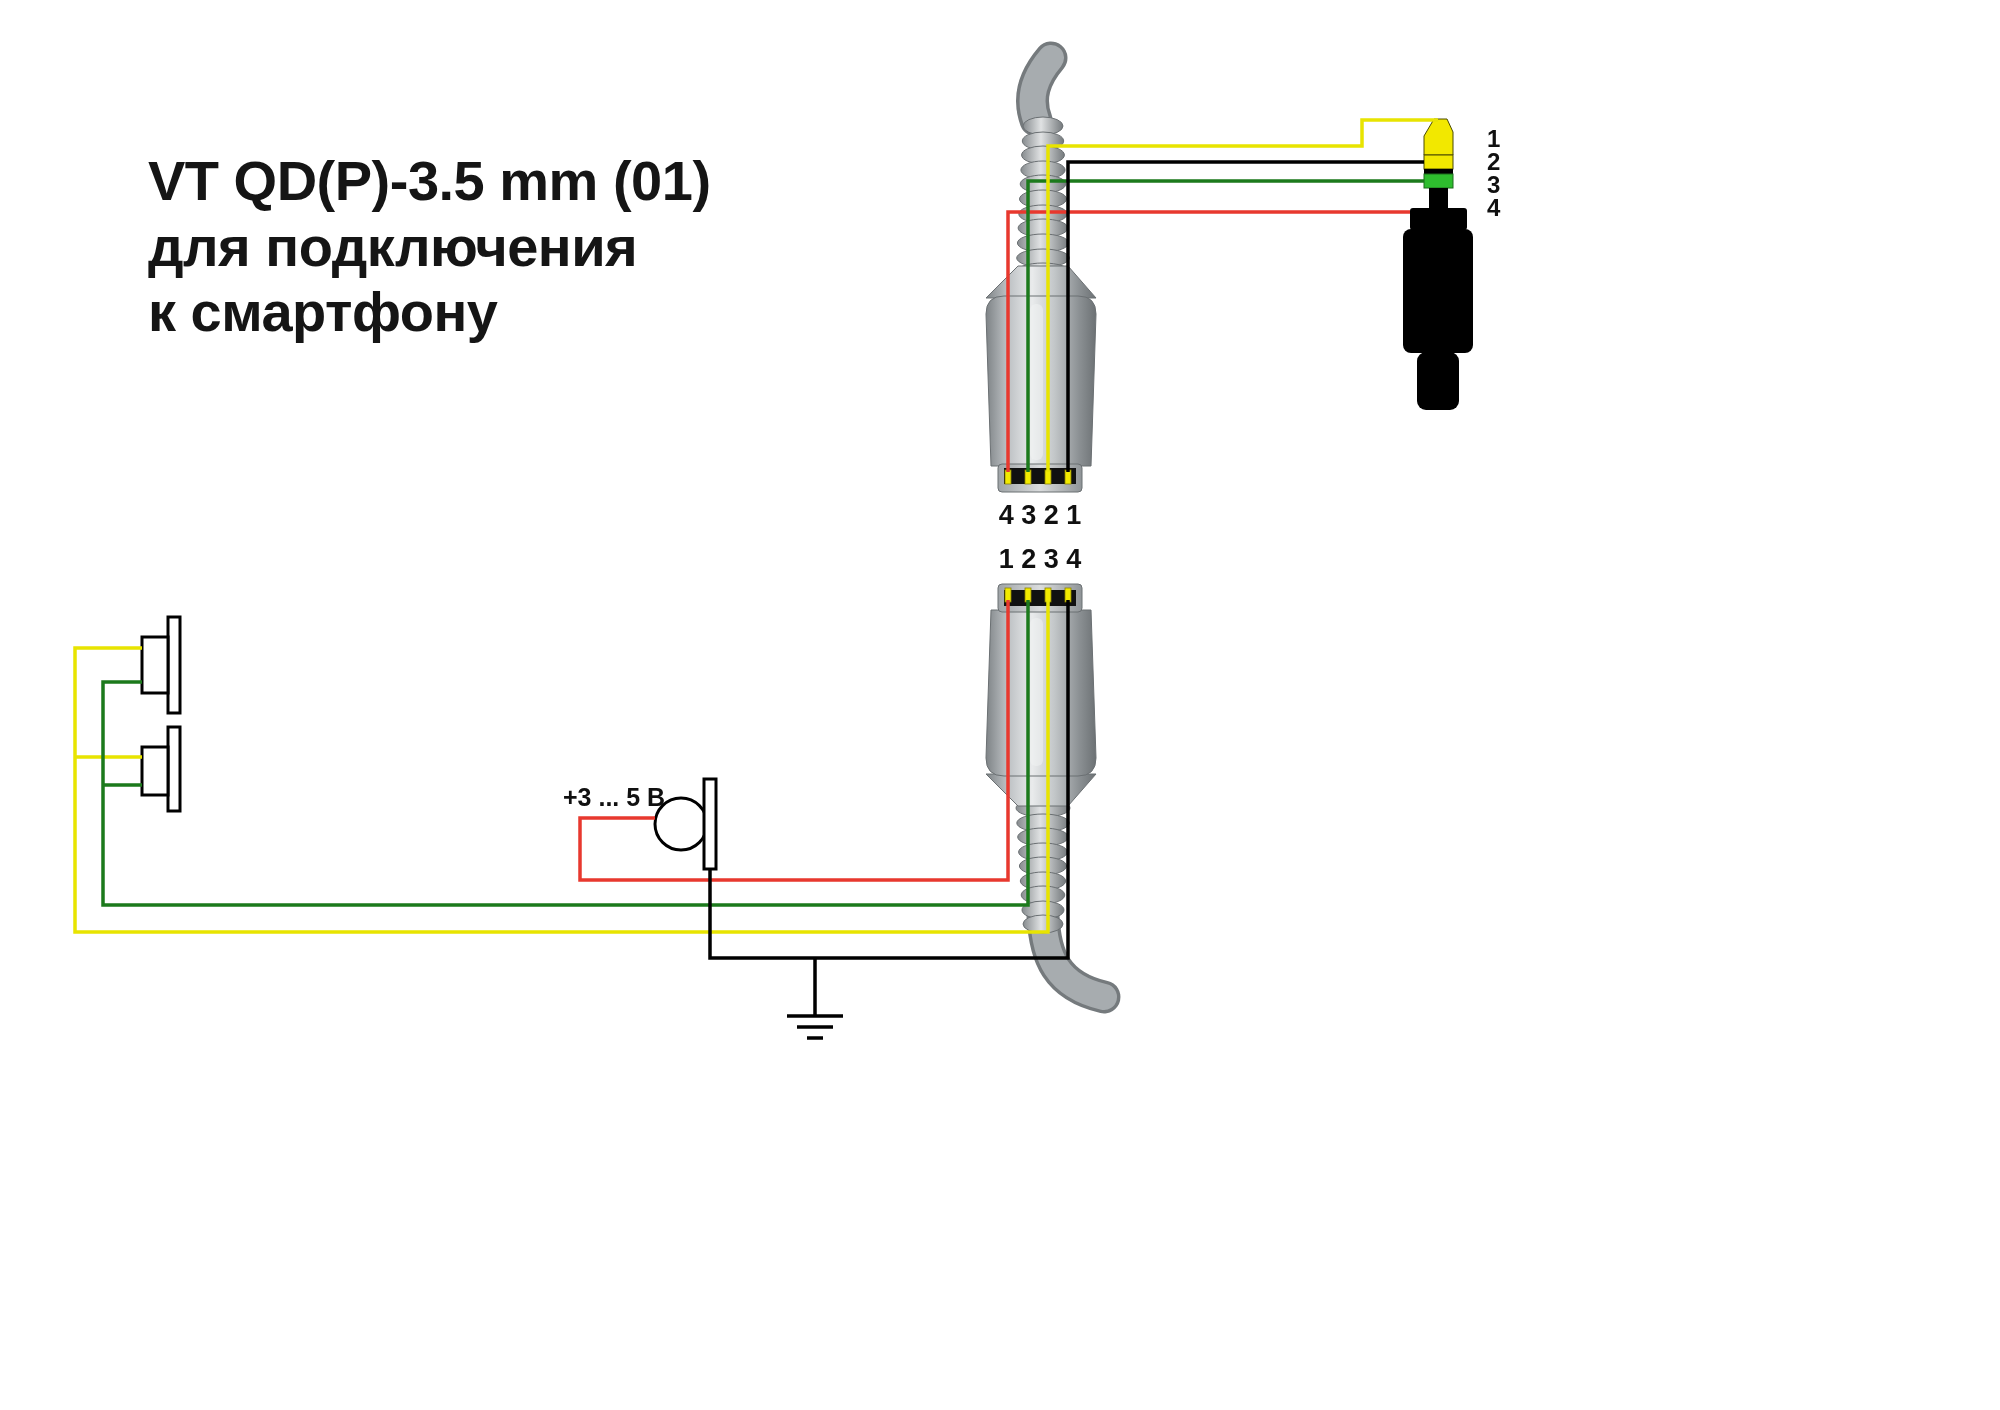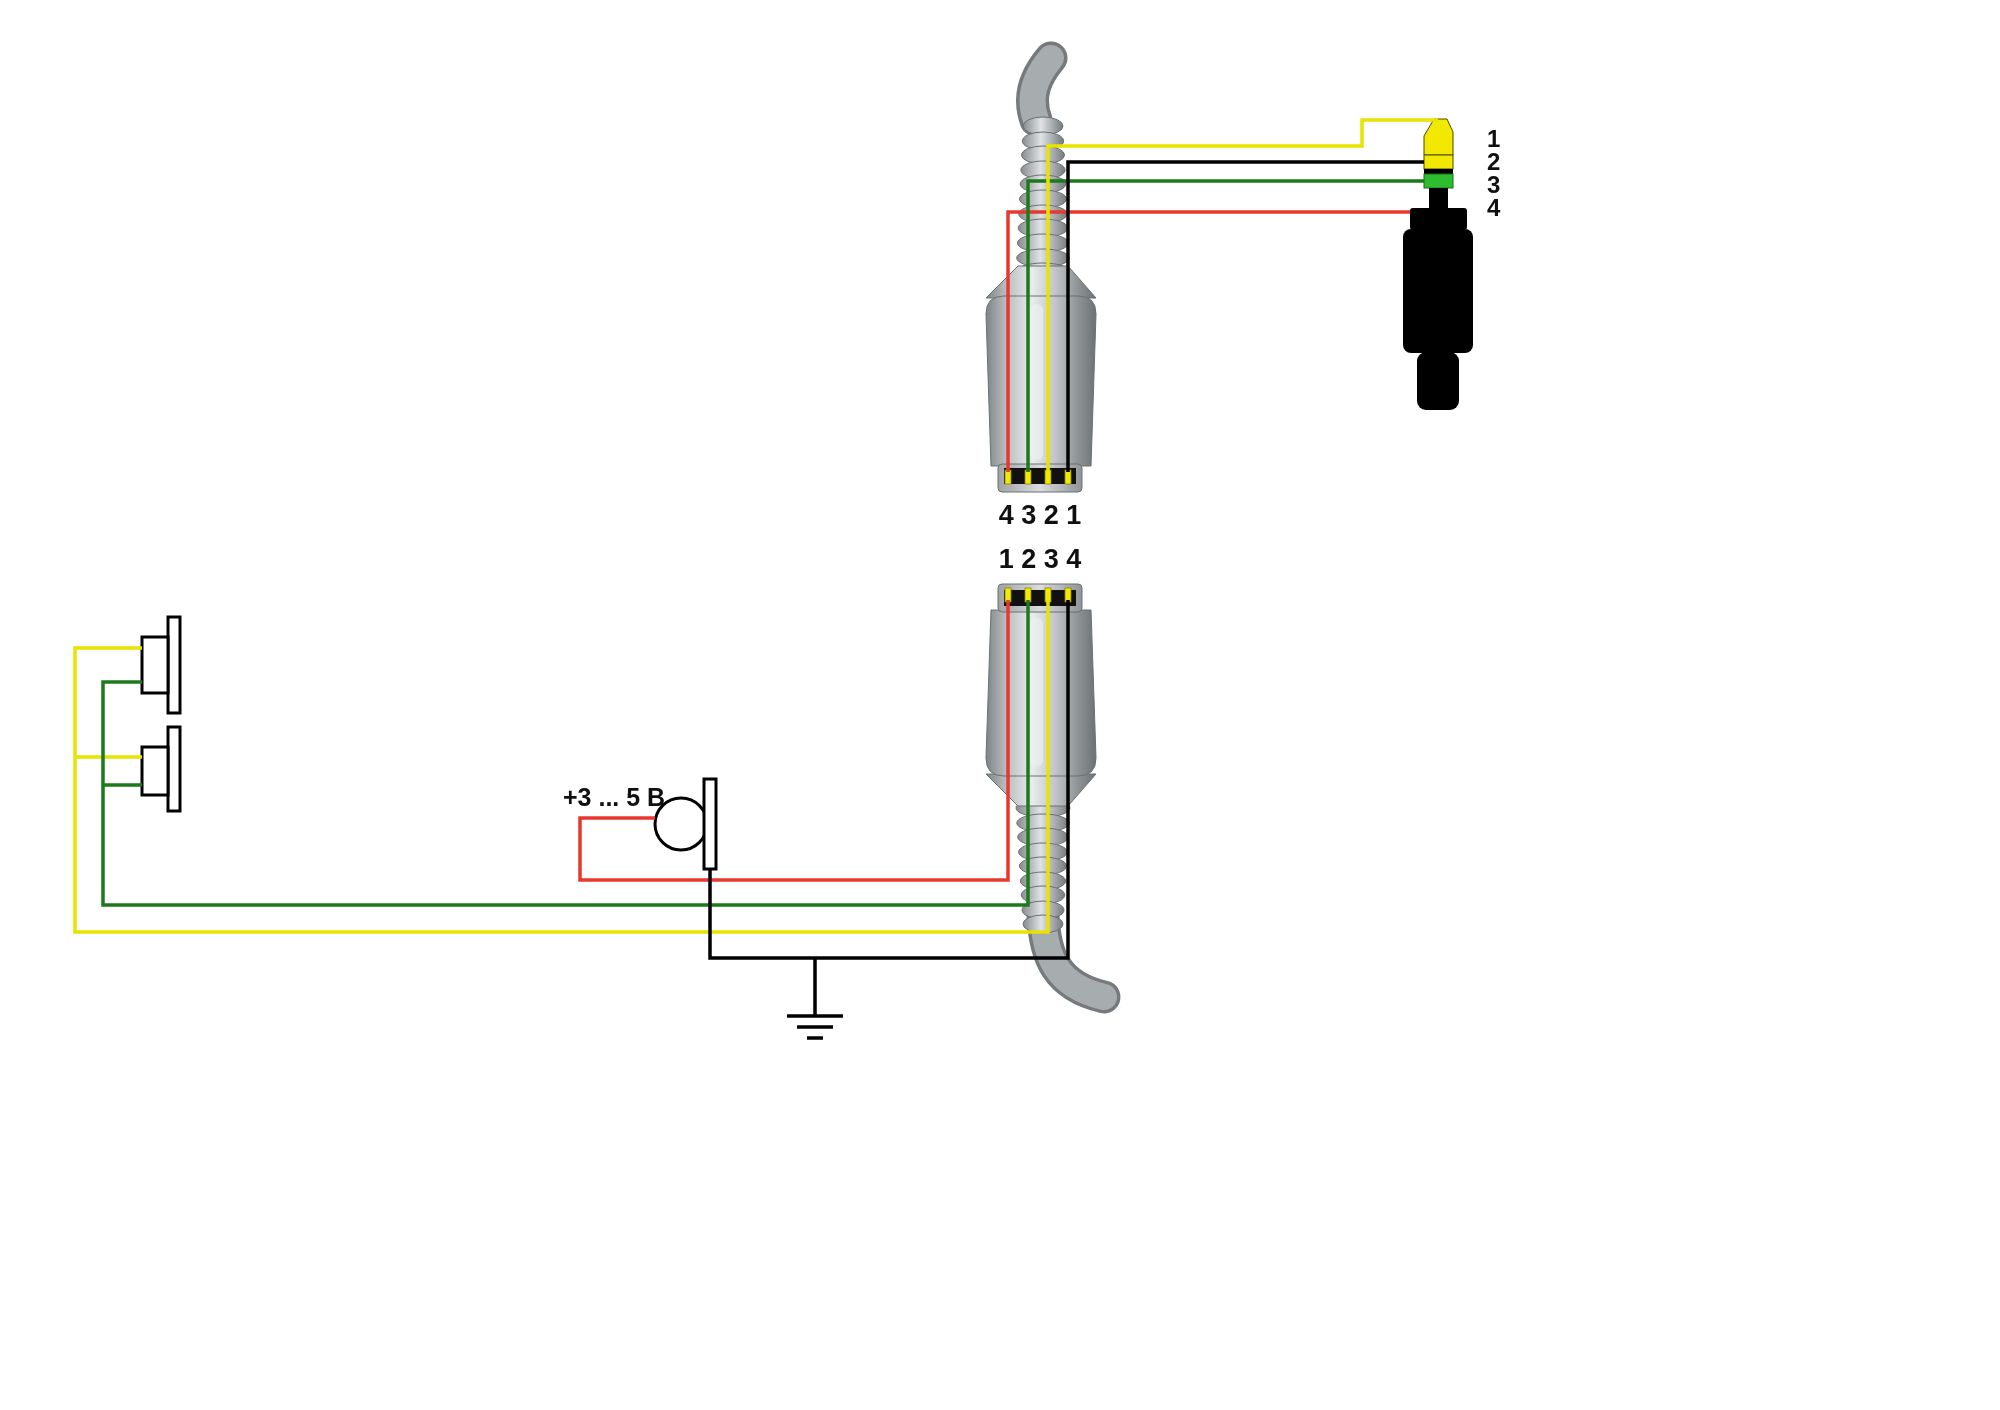--- a/index.html
+++ b/index.html
@@ -11,20 +11,25 @@
   svg.diagram{position:absolute;left:0;top:0;display:block}
   .pinlabel{font:700 27px "Liberation Sans",sans-serif;fill:#101010}
   .jacknum{font:700 24px "Liberation Sans",sans-serif;fill:#101010}
   .miclabel{font:700 25px "Liberation Sans",sans-serif;fill:#101010}
 </style>
 </head>
 <body>
 
 <div class="stage">
 
+  <div class="title">
+    <div>VT QD(P)-3.5 mm (01)</div>
+    <div>для подключения</div>
+    <div>к смартфону</div>
+  </div>
 
   <svg class="diagram" width="2000" height="1410" viewBox="0 0 2000 1410">
     <defs>
       <linearGradient id="gBody" x1="0" y1="0" x2="1" y2="0">
         <stop offset="0" stop-color="#7e8386"></stop>
         <stop offset="0.18" stop-color="#b9bdc0"></stop>
         <stop offset="0.42" stop-color="#e9ebec"></stop>
         <stop offset="0.62" stop-color="#c3c7c9"></stop>
         <stop offset="0.85" stop-color="#8b9093"></stop>
         <stop offset="1" stop-color="#6c7174"></stop>

